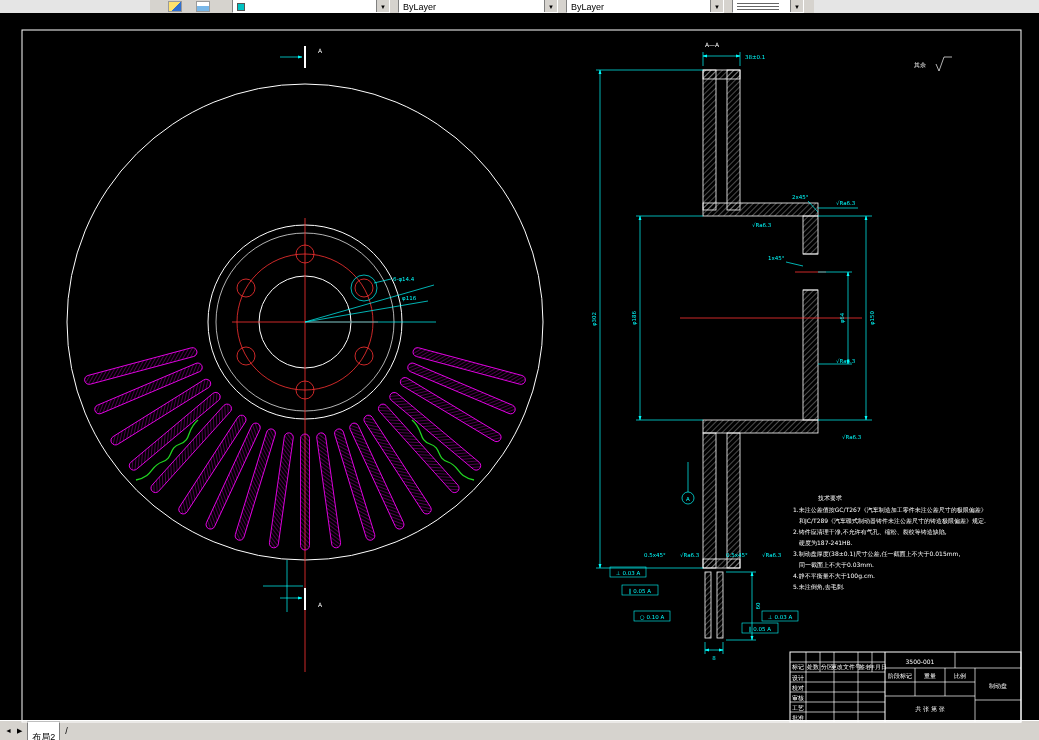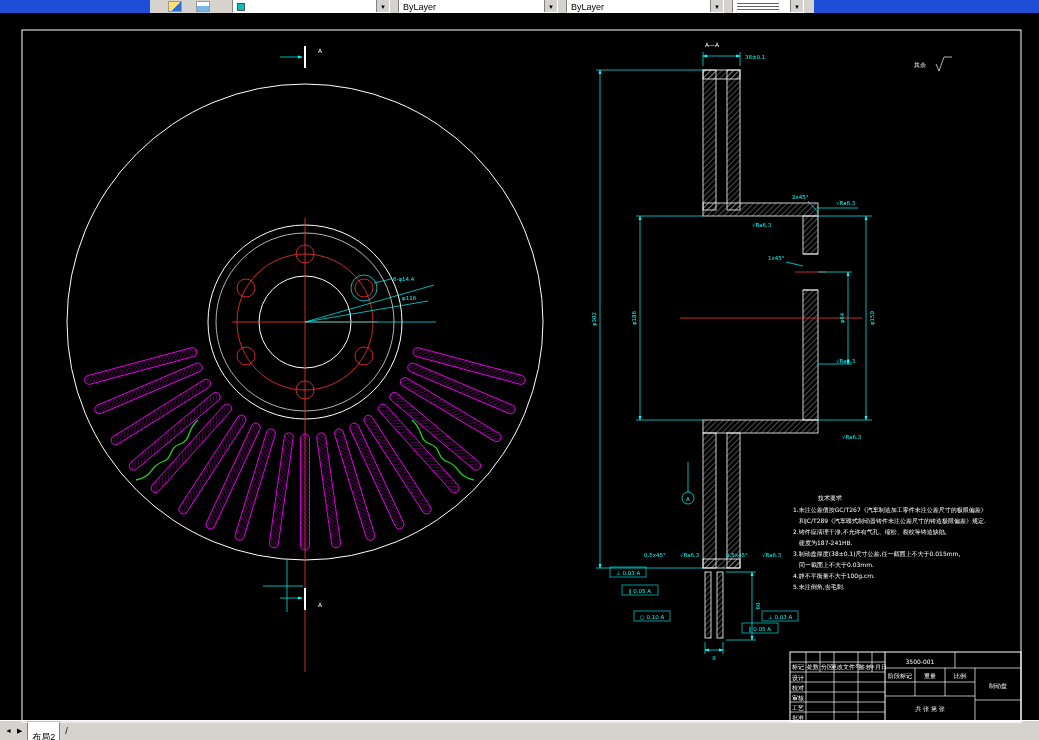--- a/index.html
+++ b/index.html
@@ -1,21 +1,21 @@
 <!DOCTYPE html>
 <html><head>
 <meta charset="utf-8">
 <style>
   * { margin:0; padding:0; box-sizing:border-box; }
   html,body { width:1039px; height:740px; overflow:hidden; background:#000;
               font-family:"Liberation Sans", sans-serif; }
   .screen { width:1039px; height:740px; display:flex; flex-direction:column; }
 
   
-  .toolbar { position:relative; height:13px; background:#1d4ed8; overflow:hidden; flex:0 0 13px;text-decoration:underline; }
+  .toolbar { position:relative; height:13px; background:#e5e5e5; overflow:hidden; flex:0 0 13px;text-decoration:underline; }
   .tb-panel { position:absolute; left:150px; top:0; width:664px; height:13px; background:#d6d3ce; }
   .tb-icon { position:absolute; top:1px; width:14px; height:11px; border:1px solid #9a9a9a; }
   .icon-a { left:168px; background:linear-gradient(135deg,#ffe26e 0 55%, #2f6fd0 55% 100%); }
   .icon-b { left:196px; background:linear-gradient(180deg,#ffffff 0 50%, #79b7e8 50% 100%); }
   .combo { position:absolute; top:-8px; height:21px; background:#fff;
            border:1px solid; border-color:#808080 #fff #fff #808080;
            font-size:9px; color:#000; display:flex; align-items:center; padding:8px 0 0 4px; }
   .combo .chip { width:8px; height:8px; background:#00c2c2; border:1px solid #555; margin-right:4px; flex:0 0 8px; }
   .combo .cb-arrow { position:absolute; right:0; top:0; bottom:0; width:13px; background:#d6d3ce;
                      border-left:1px solid #808080; font-size:6px; color:#000;

